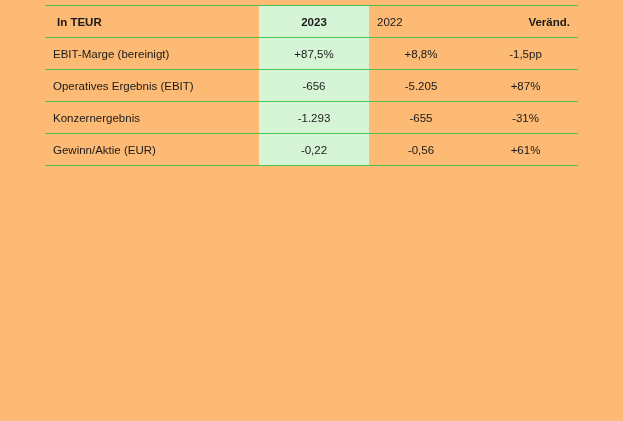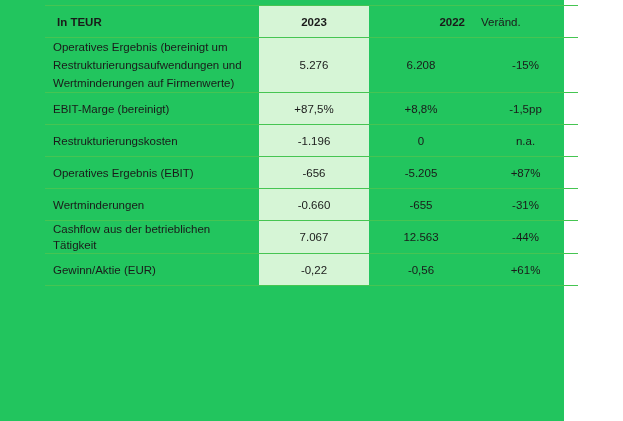--- a/index.html
+++ b/index.html
@@ -9,23 +9,23 @@
   }
   body {
     width: 623px;
     height: 421px;
     font-family: "Liberation Sans", sans-serif;
     color: #1a1a1a;
     overflow: hidden;
   }
   #page {
     position: relative;
-    width: 564px;
+    width: 623px;
     height: 421px;
-    background: #22c55e;
+    background: #fdba74;
   }
   table.fin {
     position: absolute;
     left: 45px;
     top: 5px;
     width: 533px;
     border-collapse: collapse;
     table-layout: fixed;
   }
   table.fin col.c-label { width: 214px; }
@@ -72,26 +72,26 @@
     text-align: left;
     padding-left: 12px;
     font-weight: bold;
   }
   thead th.h-y1 {
     text-align: center;
     font-weight: bold;
     margin-top: 16px;
   }
   thead th.h-y2 {
+    text-align: left;
+    font-weight: normal;
+  }
+  thead th.h-chg {
     text-align: right;
     font-weight: bold;
-  }
-  thead th.h-chg {
-    text-align: left;
-    font-weight: normal;
   }
   
   tr.tall { height: 62px; }
   tr.tall .cell-label { line-height: 18px; }
 </style>
 </head>
 <body>
 
 <div id="page">
   <table class="fin">
@@ -103,55 +103,37 @@
     </colgroup>
     <thead>
       <tr>
         <th class="h-label">In TEUR</th>
         <th class="h-y1 col-hl">2023</th>
         <th class="h-y2">2022</th>
         <th class="h-chg">Veränd.</th>
       </tr>
     </thead>
     <tbody>
-      <tr class="tall">
-        <td class="cell-label">Operatives Ergebnis (bereinigt um Restrukturierungsaufwendungen und  Wertminderungen auf Firmenwerte)</td>
-        <td class="cell-num col-hl">5.276</td>
-        <td class="cell-num">6.208</td>
-        <td class="cell-chg">-15%</td>
-      </tr>
       <tr>
         <td class="cell-label">EBIT-Marge (bereinigt)</td>
         <td class="cell-num col-hl">+87,5%</td>
         <td class="cell-num">+8,8%</td>
         <td class="cell-chg">-1,5pp</td>
-      </tr>
-      <tr>
-        <td class="cell-label">Restrukturierungskosten</td>
-        <td class="cell-num col-hl">-1.196</td>
-        <td class="cell-num">0</td>
-        <td class="cell-chg">n.a.</td>
       </tr>
       <tr>
         <td class="cell-label">Operatives Ergebnis (EBIT)</td>
         <td class="cell-num col-hl">-656</td>
         <td class="cell-num">-5.205</td>
         <td class="cell-chg">+87%</td>
       </tr>
       <tr>
-        <td class="cell-label">Wertminderungen</td>
-        <td class="cell-num col-hl">-0.660</td>
+        <td class="cell-label">Konzernergebnis</td>
+        <td class="cell-num col-hl">-1.293</td>
         <td class="cell-num">-655</td>
         <td class="cell-chg">-31%</td>
-      </tr>
-      <tr>
-        <td class="cell-label">Cashflow aus der betrieblichen Tätigkeit</td>
-        <td class="cell-num col-hl">7.067</td>
-        <td class="cell-num">12.563</td>
-        <td class="cell-chg">-44%</td>
       </tr>
       <tr>
         <td class="cell-label">Gewinn/Aktie (EUR)</td>
         <td class="cell-num col-hl">-0,22</td>
         <td class="cell-num">-0,56</td>
         <td class="cell-chg">+61%</td>
       </tr>
     </tbody>
   </table>
 </div>

